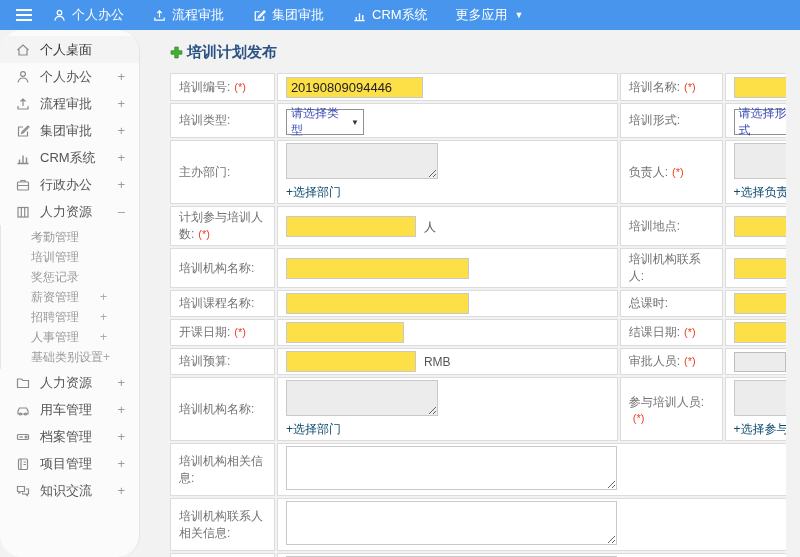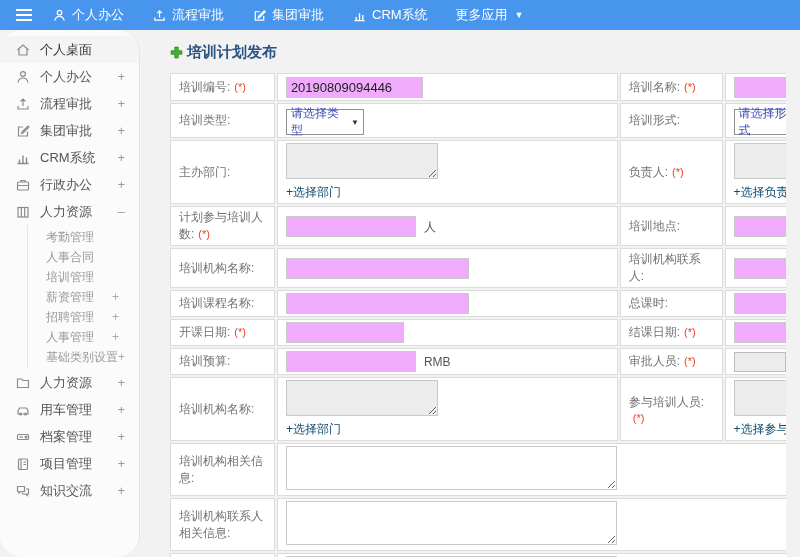--- a/index.html
+++ b/index.html
@@ -19,35 +19,35 @@
   .caret{font-size:9px;margin-left:2px;}
   
   .sidebar{position:absolute;top:30px;left:0;width:140px;height:527px;background:#fbfbfb;
     border-right:1px solid #e3e3e3;box-sizing:border-box;padding-top:6px;overflow:hidden;border-radius:22px;}
   .side-item{height:27px;display:flex;align-items:center;padding:0 14px 0 15px;color:#555;
     font-size:13px;cursor:pointer;white-space:nowrap;}
   .side-item.active{color:#333;background:#f4f4f4;}
   .side-item .icon{width:16px;height:16px;margin-right:9px;color:#8b8b8b;flex:0 0 16px;}
   .side-item .icon svg{display:block}
   .expand{margin-left:auto;color:#9b9b9b;font-size:13px;}
-  .sub-group{margin-left:27px;border-left:1px solid #e6e6e6;padding:2px 4px;}
+  .sub-group{border-left:1px solid #e6e6e6;padding:2px 16px;}
   .sub-item{height:20px;display:flex;align-items:center;padding:0 16px 0 14px;color:#9a9a9a;
     font-size:12px;cursor:pointer;white-space:nowrap;}
   .sub-item .expand{font-size:12px;color:#aaa;}
   
   .main{position:absolute;left:141px;top:30px;width:645px;height:527px;background:#f2f2f2;overflow:hidden;}
   .page-title{display:flex;align-items:center;gap:4px;margin:13px 0 9px 29px;
     color:#2a5284;font-size:15px;font-weight:bold;}
   .page-title svg{display:block}
   table.form{border-collapse:separate;border-spacing:2px;margin-left:27px;width:962px;table-layout:fixed;}
   table.form td{background:#fff;border:1px solid #dcdcdc;padding:2px 8px;font-size:12px;vertical-align:middle;}
   td.lbl{color:#737373;}
   .req{color:#ee4123;margin-left:4px;font-size:11px;}
   .inp{border:1px solid #c9c9c9;height:21px;font-size:13px;color:#222;padding:1px 4px;
-    box-sizing:border-box;background:#f0abfc;}
+    box-sizing:border-box;background:#fde047;}
   .sel{display:inline-flex;align-items:center;justify-content:flex-start;border:1px solid #8f8f8f;
     background:#fff;height:20px;padding:12px 4px;font-size:12px;color:#3b4db5;width:78px;
     box-sizing:border-box;cursor:pointer;}
   .sel .arrow{font-size:8px;color:#333;margin-left:3px;}
   textarea{font-family:inherit;font-size:12px;box-sizing:border-box;}
   .ta-gray{background:#ececec;border:1px solid #c9c9c9;resize:both;}
   .ta-white{background:#fff;border:1px solid #c9c9c9;resize:both;}
   .gray-small{background:#ececec;border:1px solid #bdbdbd;height:20px;width:52px;box-sizing:border-box;}
   .lnk{color:#0c4a6e;font-size:12px;text-decoration:none;cursor:pointer;white-space:nowrap;}
   .unit{color:#555;font-size:12px;margin-left:8px;}
@@ -169,25 +169,25 @@
     </span>
     <span>人力资源</span>
     <span class="expand">–</span>
   </div>
   <div class="sub-group">
     <div class="sub-item">
       <span>考勤管理</span>
       <span class="expand"></span>
     </div>
     <div class="sub-item">
-      <span>人事合同</span>
+      <span>培训管理</span>
       <span class="expand"></span>
     </div>
     <div class="sub-item">
-      <span>培训管理</span>
+      <span>奖惩记录</span>
       <span class="expand"></span>
     </div>
     <div class="sub-item">
       <span>薪资管理</span>
       <span class="expand">+</span>
     </div>
     <div class="sub-item">
       <span>招聘管理</span>
       <span class="expand">+</span>
     </div>

